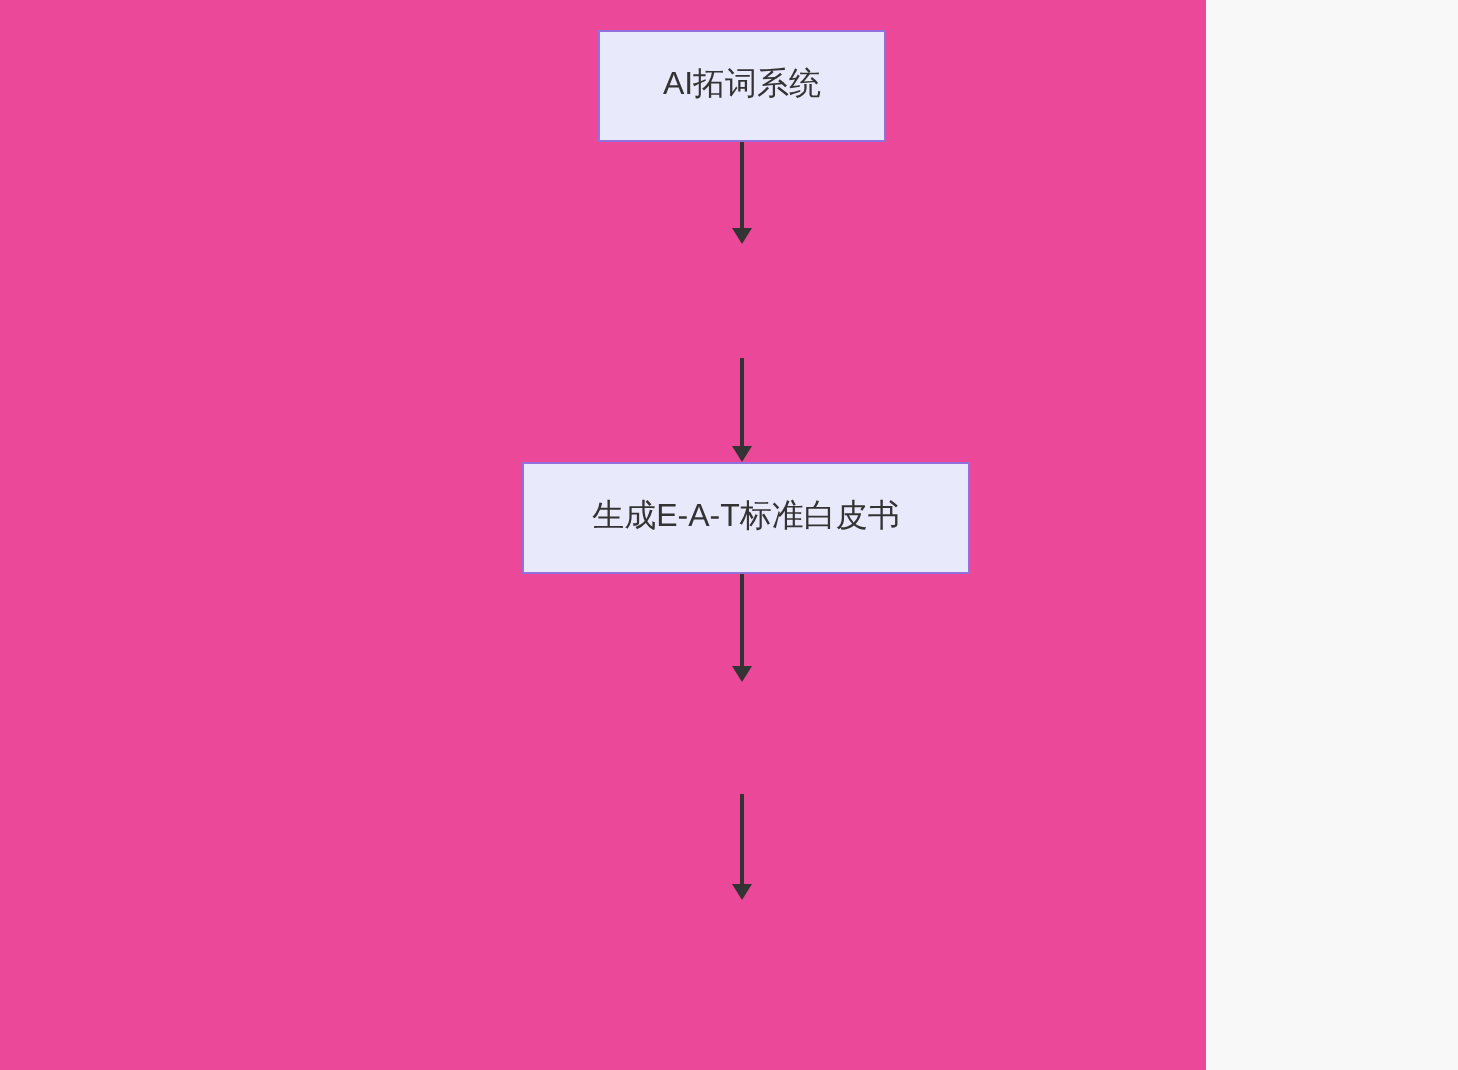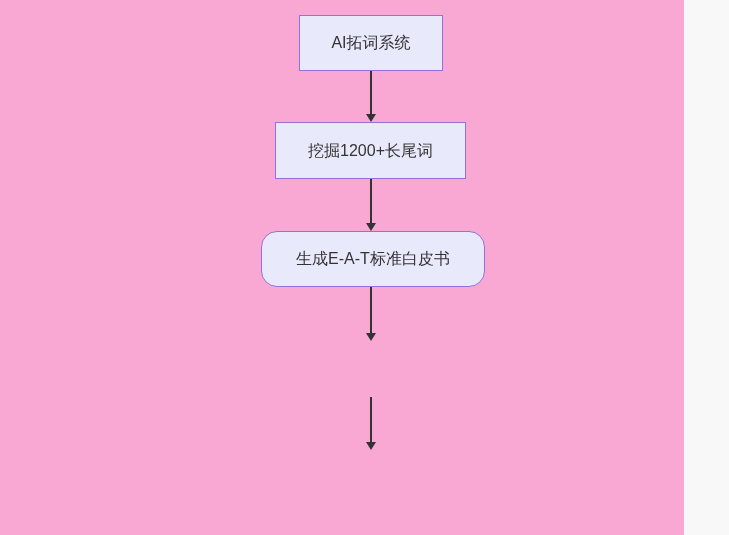--- a/index.html
+++ b/index.html
@@ -3,42 +3,42 @@
 <meta charset="utf-8">
 <style>
   html, body {
     margin: 0;
     padding: 0;
     background: #f8f8f8;
     font-family: "Liberation Sans", "DejaVu Sans", sans-serif;
   }
   .canvas {
     position: relative;
-    width: 684px;
+    width: 603px;
     height: 535px;
-    background: #f9a8d4;
+    background: #ec4899;
     overflow: hidden;
   }
   .node {
     position: absolute;
     box-sizing: border-box;
     background: #e9e9fc;
     border: 1.5px solid #9370db;
     color: #333333;
     font-size: 16px;
     line-height: 1;
     display: flex;
     align-items: center;
     justify-content: center;
     text-align: center;
     white-space: nowrap;
   }
   .n1 { left: 299px; top: 15px;  width: 144px; height: 56px; }
   .n2 { left: 275px; top: 122px; width: 191px; height: 57px; }
-  .n3 { left: 261px; top: 231px; width: 224px; height: 56px; border-radius: 16px; }
+  .n3 { left: 261px; top: 231px; width: 224px; height: 56px; }
   .n4 { left: 264px; top: 341px; width: 213px; height: 56px; }
   .n5 { left: 254px; top: 450px; width: 234px; height: 56px; }
   .arrow {
     position: absolute;
     left: 365px;          
     width: 12px;
   }
   .a1 { top: 71px;  height: 51px; }
   .a2 { top: 179px; height: 52px; }
   .a3 { top: 287px; height: 54px; }
@@ -69,23 +69,20 @@
 
   <div class="node n1">
     <span>AI拓词系统</span>
   </div>
 
   <div class="arrow a1">
     <div class="shaft"></div>
     <div class="head"></div>
   </div>
 
-  <div class="node n2">
-    <span>挖掘1200+长尾词</span>
-  </div>
 
   <div class="arrow a2">
     <div class="shaft"></div>
     <div class="head"></div>
   </div>
 
   <div class="node n3">
     <span>生成E-A-T标准白皮书</span>
   </div>
 

